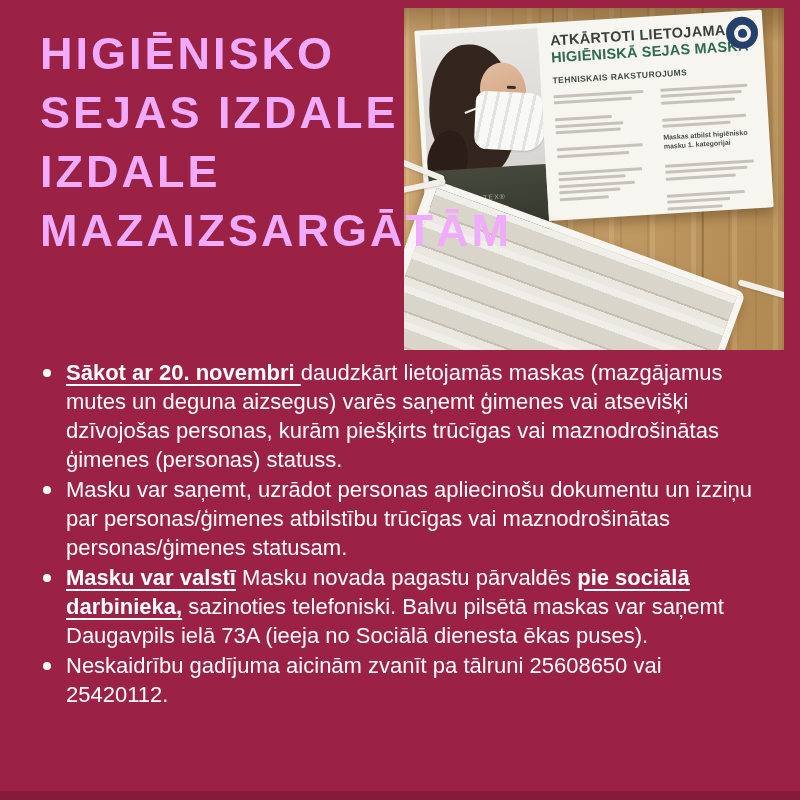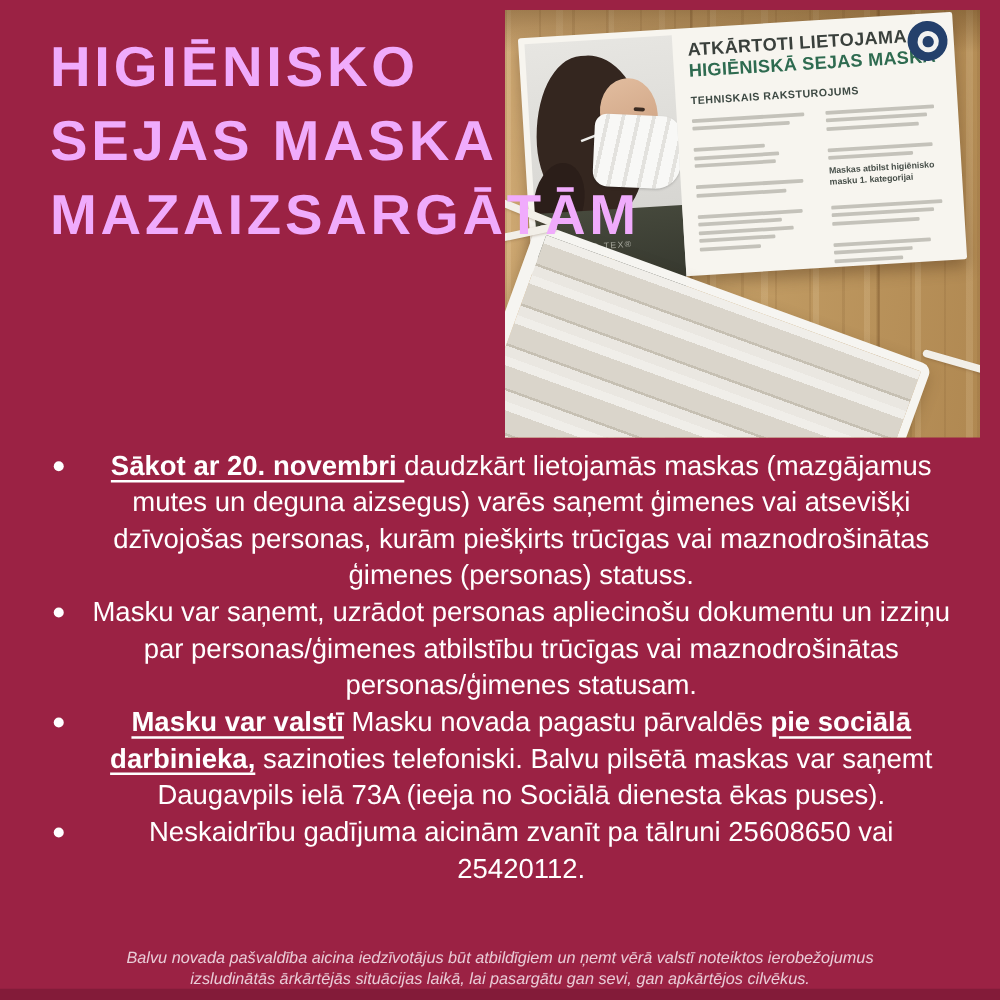--- a/index.html
+++ b/index.html
@@ -81,39 +81,40 @@
   }
   .string{position:absolute;background:#f2efe8;border-radius:4px;height:6px;
     box-shadow:0 1px 2px rgba(90,60,30,.25);}
   .s1{left:-12px;top:158px;width:54px;transform:rotate(22deg);}
   .s2{left:-16px;top:176px;width:58px;transform:rotate(-12deg);}
   .s3{left:333px;top:281px;width:72px;transform:rotate(16deg);}
   
   .list{position:absolute;left:42px;top:358px;width:726px;z-index:2;
     margin:0;padding:0;list-style:none;}
   .list li{position:relative;padding-left:24px;color:#ffffff;font-size:22px;
-    line-height:29px;margin:0 0 1px 0;text-align:center;}
+    line-height:29px;margin:0 0 1px 0;}
   .list li::before{content:"";position:absolute;left:1px;top:11px;width:8px;height:8px;
     border-radius:50%;background:#ffffff;}
   .seg-b{font-weight:700;}
   .seg-u{text-decoration:underline;text-decoration-thickness:2px;text-underline-offset:4px;}
   
   .footer{position:absolute;left:0;right:0;bottom:9px;z-index:2;text-align:center;
     font-style:italic;font-size:13px;line-height:17px;color:#e9ccd7;}
   .bottomband{position:absolute;left:0;right:0;bottom:0;height:9px;
     background:rgba(45,6,20,.22);z-index:1;}
 </style>
 </head>
 <body>
 
 <div class="poster">
 
   <div class="title">
       <div>HIGIĒNISKO</div>
-      <div>SEJAS MASKA</div>
+      <div>SEJAS IZDALE</div>
+      <div>IZDALE</div>
       <div>MAZAIZSARGĀTĀM</div>
     </div>
 
   <div class="photo">
     <div class="seam a"></div>
     <div class="seam b"></div>
     <div class="topshade"></div>
 
     <div class="sheet">
       <div class="portrait">
@@ -186,18 +187,14 @@
     <div class="string s3"></div>
   </div>
 
   <ul class="list">
       <li><span class="seg-b seg-u">Sākot ar 20. novembri </span><span>daudzkārt lietojamās maskas (mazgājamus mutes un deguna aizsegus) varēs saņemt ģimenes vai atsevišķi dzīvojošas personas, kurām piešķirts trūcīgas vai maznodrošinātas ģimenes (personas) statuss.</span></li>
       <li><span>Masku var saņemt, uzrādot personas apliecinošu dokumentu un izziņu par personas/ģimenes atbilstību trūcīgas vai maznodrošinātas personas/ģimenes statusam.</span></li>
       <li><span class="seg-b seg-u">Masku var valstī</span><span> Masku novada pagastu pārvaldēs </span><span class="seg-b seg-u">pie sociālā darbinieka,</span><span> sazinoties telefoniski. Balvu pilsētā maskas var saņemt Daugavpils ielā 73A (ieeja no Sociālā dienesta ēkas puses).</span></li>
       <li><span>Neskaidrību gadījuma aicinām zvanīt pa tālruni 25608650 vai 25420112.</span></li>
     </ul>
 
-  <div class="footer">
-    <div>Balvu novada pašvaldība aicina iedzīvotājus būt atbildīgiem un ņemt vērā valstī noteiktos ierobežojumus</div>
-    <div>izsludinātās ārkārtējās situācijas laikā, lai pasargātu gan sevi, gan apkārtējos cilvēkus.</div>
-  </div>
   <div class="bottomband"></div>
 </div>
 
 </body></html>

